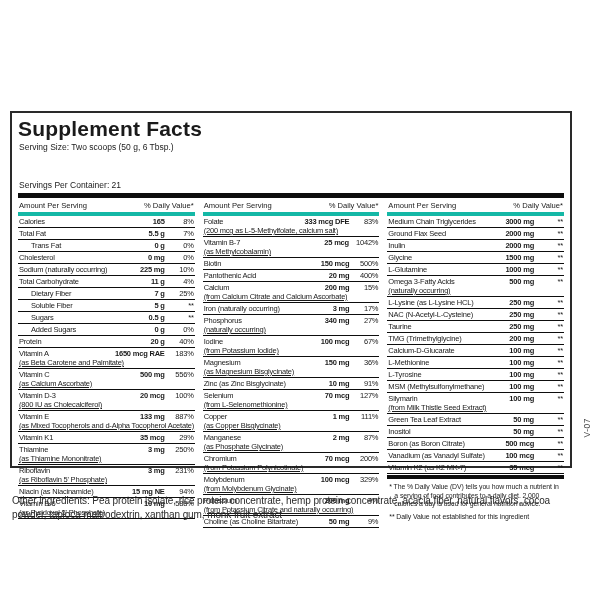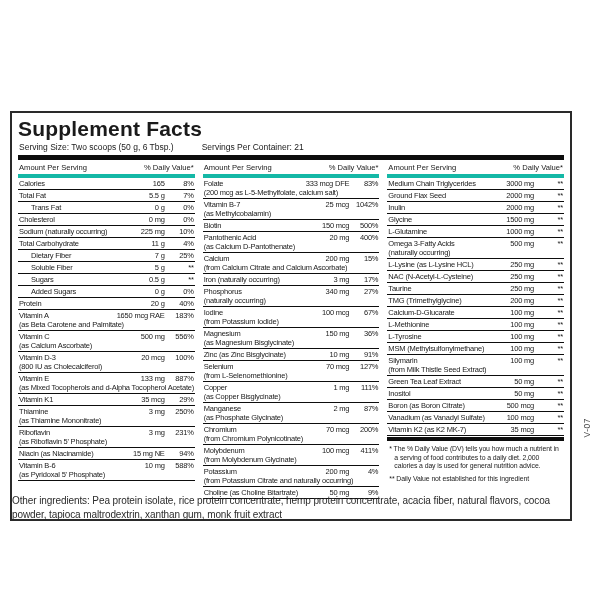--- a/index.html
+++ b/index.html
@@ -1,38 +1,38 @@
 <!DOCTYPE html>
 <html><head>
 <meta charset="utf-8">
 <style>
   * { margin: 0; padding: 0; box-sizing: border-box; }
   html, body { width: 600px; height: 600px; background: #ffffff; overflow: hidden; }
   body { font-family: "Liberation Sans", sans-serif; color: #1a1a1a; position: relative; }
 
   .facts-box {
-    position: absolute; left: 10px; top: 111px; width: 562px; height: 410px;
+    position: absolute; left: 10px; top: 111px; width: 562px; height: 357px;
     border: 2px solid #2a2a2a; background: #fff; padding: 5px 6px 4px 6px;
   }
   .title { font-size: 21px; font-weight: bold; letter-spacing: 0.2px; line-height: 22px; }
-  .serving-line { display: flex; gap: 28px; font-size: 8.5px; margin: 2px 0 3px 1px; }
+  .serving-line { display: flex; gap: 28px; font-size: 8.5px; margin: 2px 0 3px 1px; flex-direction: column; }
   .thick-bar { height: 5px; background: #0d0d0d; }
   .columns { display: flex; gap: 8px; margin-top: 2px; }
   .col { flex: 1; min-width: 0; }
   .col-head {
     display: flex; justify-content: space-between; align-items: baseline;
     font-size: 7.6px; padding: 1px 1px 2px 1px; border-bottom: 4px solid #14b8a6;
   }
   .row { border-bottom: 1px solid #0d0d0d; padding: 1px 0; font-size: 7.5px; letter-spacing: -0.2px; line-height: 9px; }
   .row .l1 { display: flex; align-items: flex-end; }
   .row .nm { flex: 1; padding-left: 1px; white-space: nowrap; }
   .row.indent .nm { padding-left: 13px; }
-  .row .amt { text-align: right; white-space: nowrap; padding-right: 7px; }
+  .row .amt { text-align: right; white-space: nowrap; padding-right: 7px; font-weight: bold; }
   .row .dv { min-width: 23px; text-align: right; white-space: nowrap; padding-right: 1px; }
-  .row .sub { padding-left: 1px; }
+  .row .sub { padding-left: 1px; text-decoration: underline; }
   .fn-bar { height: 4px; background: #0d0d0d; margin-top: 1px; }
   .fn { font-size: 6.9px; line-height: 8.6px; margin-top: 4px; padding-left: 7px; text-indent: -5px; letter-spacing: -0.1px; color: #222; }
   .version {
     position: absolute; right: 8px; top: 418px; font-size: 8.5px; color: #4a4a4a;
     writing-mode: vertical-rl; transform: rotate(180deg); letter-spacing: 0.5px;
   }
   .other-ing {
     position: absolute; left: 12px; top: 494px; width: 566px;
     font-size: 10px; line-height: 14px; color: #2b2b2b; letter-spacing: -0.1px;
   }
@@ -231,21 +231,20 @@
               <span class="amt">150 mcg</span>
               <span class="dv">500%</span>
             </div>
           </div>
           <div class="row">
             <div class="l1">
               <span class="nm">Pantothenic Acid</span>
               <span class="amt">20 mg</span>
               <span class="dv">400%</span>
             </div>
-            <div class="sub">(as Calcium D-Pantothenate)</div>
           </div>
           <div class="row">
             <div class="l1">
               <span class="nm">Calcium</span>
               <span class="amt">200 mg</span>
               <span class="dv">15%</span>
             </div>
             <div class="sub">(from Calcium Citrate and Calcium Ascorbate)</div>
           </div>
           <div class="row">
@@ -309,27 +308,27 @@
               <span class="dv">87%</span>
             </div>
             <div class="sub">(as Phosphate Glycinate)</div>
           </div>
           <div class="row">
             <div class="l1">
               <span class="nm">Chromium</span>
               <span class="amt">70 mcg</span>
               <span class="dv">200%</span>
             </div>
-            <div class="sub">(from Chromium Polynicotinate)</div>
+            <div class="sub">(from Potassium Polynicotinate)</div>
           </div>
           <div class="row">
             <div class="l1">
               <span class="nm">Molybdenum</span>
               <span class="amt">100 mcg</span>
-              <span class="dv">411%</span>
+              <span class="dv">329%</span>
             </div>
             <div class="sub">(from Molybdenum Glycinate)</div>
           </div>
           <div class="row">
             <div class="l1">
               <span class="nm">Potassium</span>
               <span class="amt">200 mg</span>
               <span class="dv">4%</span>
             </div>
             <div class="sub">(from Potassium Citrate and naturally occurring)</div>

